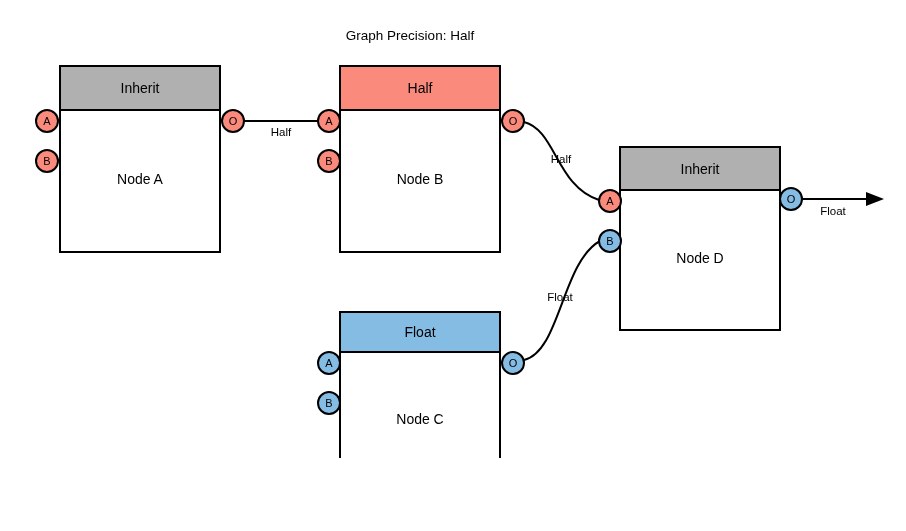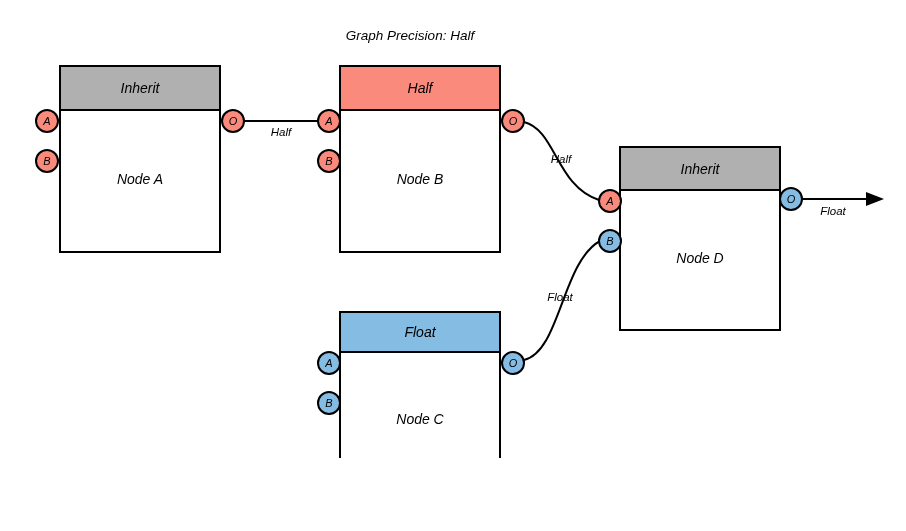--- a/index.html
+++ b/index.html
@@ -9,21 +9,20 @@
   }
   body {
     font-family: "Liberation Sans", sans-serif;
   }
   #stage {
     position: relative;
     width: 906px;
     height: 458px;
     background: #ffffff;
     overflow: hidden;
-    font-style: italic;
   }
   #graph-svg {
     position: absolute;
     left: 0;
     top: 0;
     width: 906px;
     height: 531px;
   }
   .graph-title {
     font-size: 13.5px;

